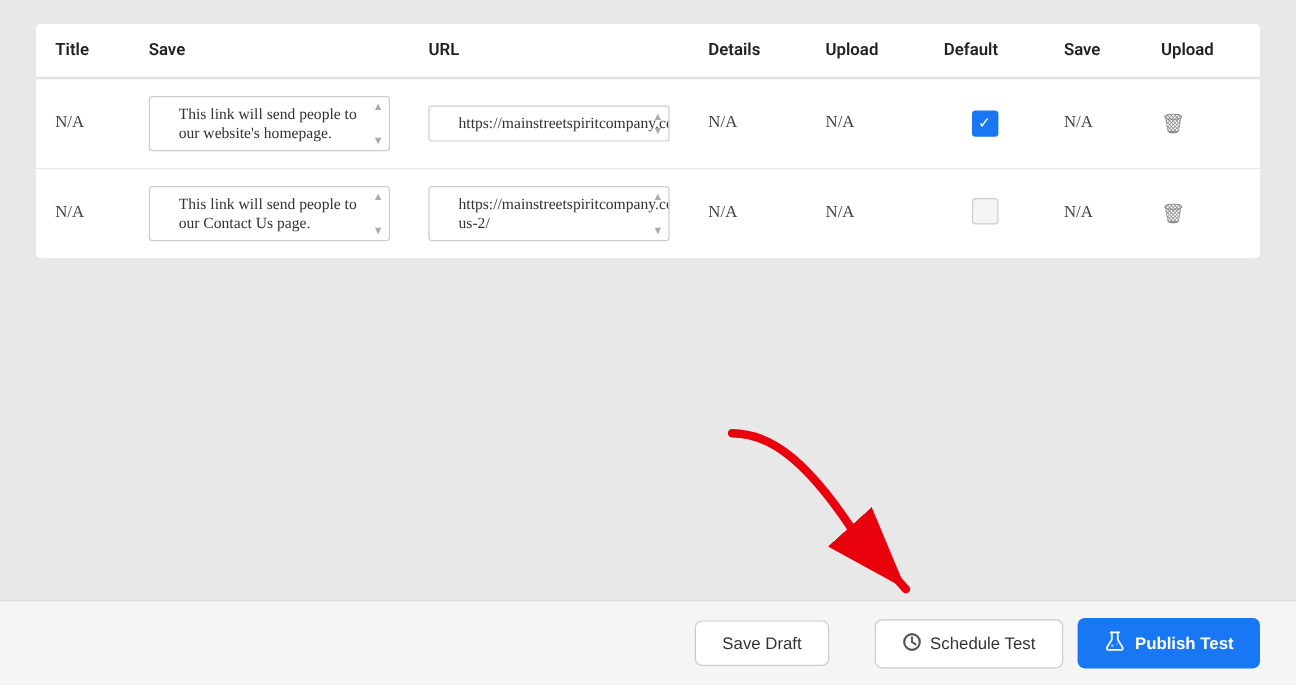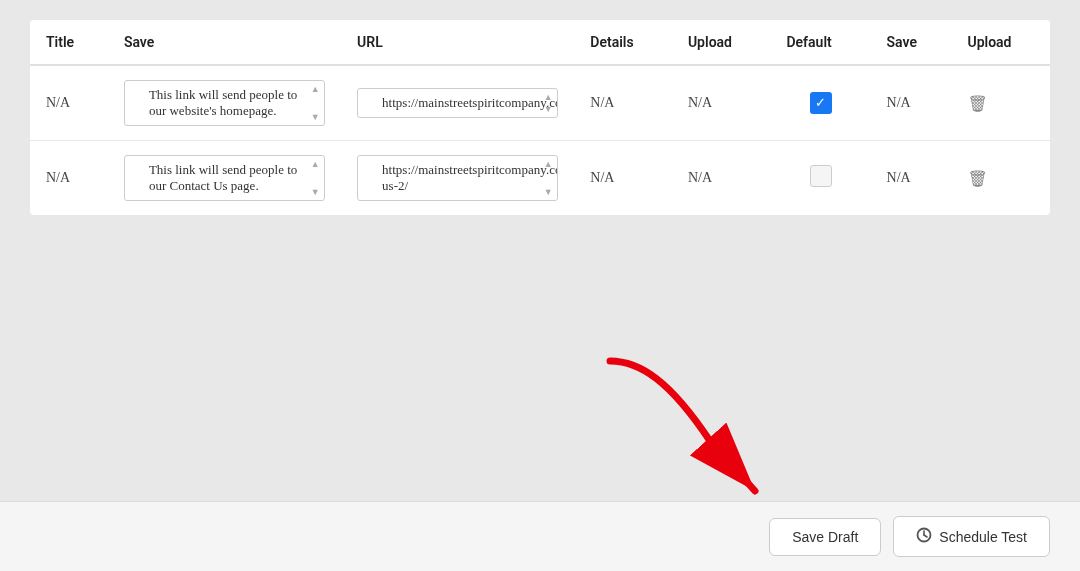--- a/index.html
+++ b/index.html
@@ -163,20 +163,21 @@
       border: 1.5px solid #ccc;
       border-radius: 6px;
       padding: 10px 22px;
       font-size: 14px;
       font-weight: 500;
       color: #333;
       cursor: pointer;
       display: flex;
       align-items: center;
       gap: 7px;
+      margin-left: 26px;
     }
 
     .btn-publish {
       background: #1877f2;
       border: none;
       border-radius: 6px;
       padding: 10px 22px;
       font-size: 14px;
       font-weight: 600;
       color: #fff;
@@ -308,13 +309,24 @@
   <button class="btn-schedule">
     <span>
       <svg width="16" height="16" viewBox="0 0 16 16" fill="none">
         <circle cx="8" cy="8" r="6.5" stroke="#555" stroke-width="1.8"></circle>
         <line x1="8" y1="4" x2="8" y2="8" stroke="#555" stroke-width="1.6" stroke-linecap="round"></line>
         <line x1="8" y1="8" x2="11" y2="10" stroke="#555" stroke-width="1.6" stroke-linecap="round"></line>
       </svg>
     </span>
     <span>Schedule Test</span>
   </button>
+  <button class="btn-publish">
+    <span class="flask-icon">
+      <svg width="18" height="18" viewBox="0 0 18 18" fill="none">
+        <path d="M6.5 2 L6.5 8 L2.5 14.5 C2 15.3 2.6 16.5 3.6 16.5 L14.4 16.5 C15.4 16.5 16 15.3 15.5 14.5 L11.5 8 L11.5 2" stroke="white" stroke-width="1.5" stroke-linecap="round" stroke-linejoin="round"></path>
+        <line x1="5.5" y1="2" x2="12.5" y2="2" stroke="white" stroke-width="1.5" stroke-linecap="round"></line>
+        <circle cx="7" cy="13" r="1" fill="white" opacity="0.7"></circle>
+        <circle cx="11" cy="11.5" r="0.7" fill="white" opacity="0.5"></circle>
+      </svg>
+    </span>
+    <span>Publish Test</span>
+  </button>
 </div>
 
 </body></html>

